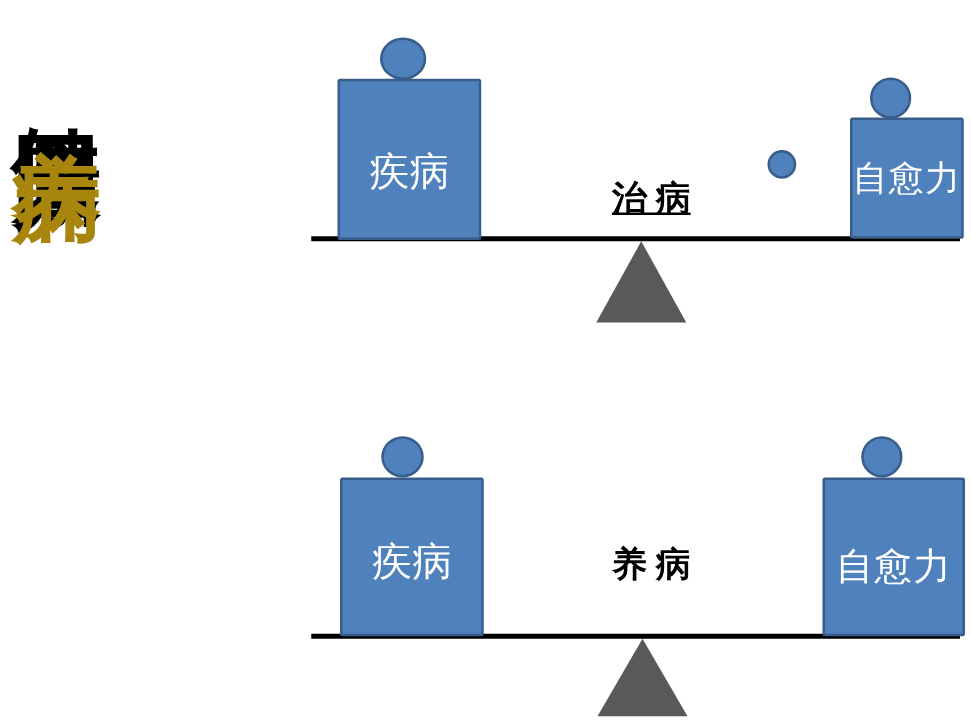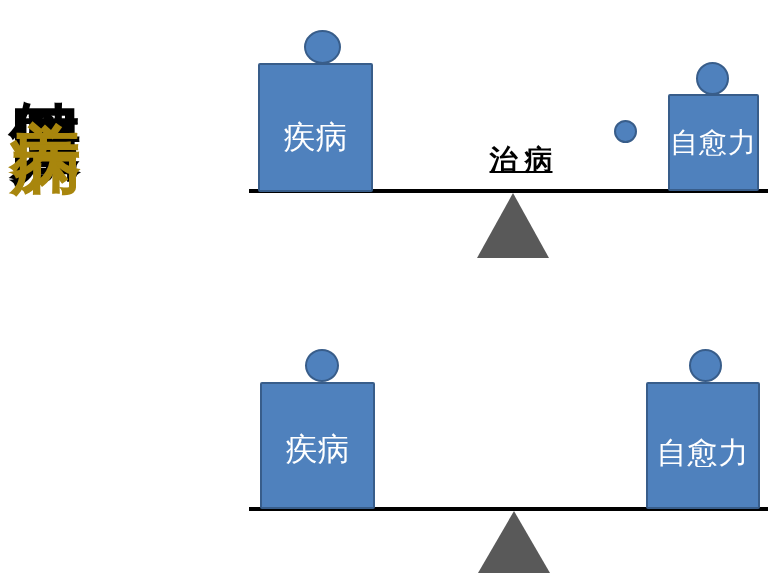--- a/index.html
+++ b/index.html
@@ -59,20 +59,21 @@
     position: absolute;
     box-sizing: border-box;
     background: #4F81BD;
     border: 2px solid #385D8A;
     border-radius: 2px;
     display: flex;
     align-items: center;
     justify-content: center;
     color: #ffffff;
     z-index: 2;
+    margin-left: 12px;
   }
   #box-t-disease { left: 258px; top: 63px;  width: 115px; height: 129px; font-size: 32px; padding-top: 20px; }
   #box-t-med     { left: 583px; top: 142px; width: 80px;  height: 50px;  font-size: 26px; padding-top: 4px; }
   #box-t-heal    { left: 668px; top: 94px;  width: 91px;  height: 97px;  font-size: 28px; letter-spacing: 1px; }
   #box-b-disease { left: 260px; top: 382px; width: 115px; height: 127px; font-size: 32px; padding-top: 8px; }
   #box-b-heal    { left: 646px; top: 382px; width: 114px; height: 127px; font-size: 30px; padding-top: 16px; letter-spacing: 1px; }
 
   
   .knob {
     position: absolute;
@@ -128,19 +129,20 @@
     </div>
 
   <div class="beam" id="beam-bottom"></div>
   <div class="tri" id="tri-bottom"></div>
 
   <div class="knob" id="knob-b-left"></div>
   <div class="wbox" id="box-b-disease">
       <span>疾病</span>
     </div>
 
+  <div class="center-label" id="cl-bottom">养 病</div>
 
   <div class="knob" id="knob-b-heal"></div>
   <div class="wbox" id="box-b-heal">
       <span>自愈力</span>
     </div>
 
 </div>
 
 </body></html>

